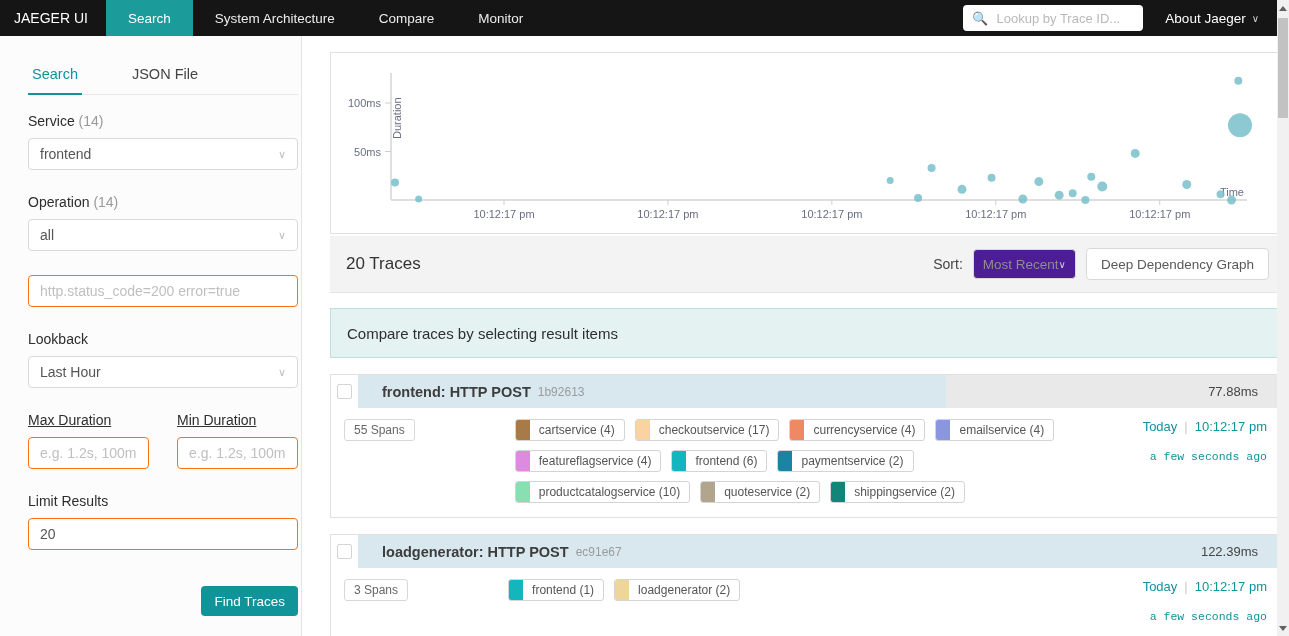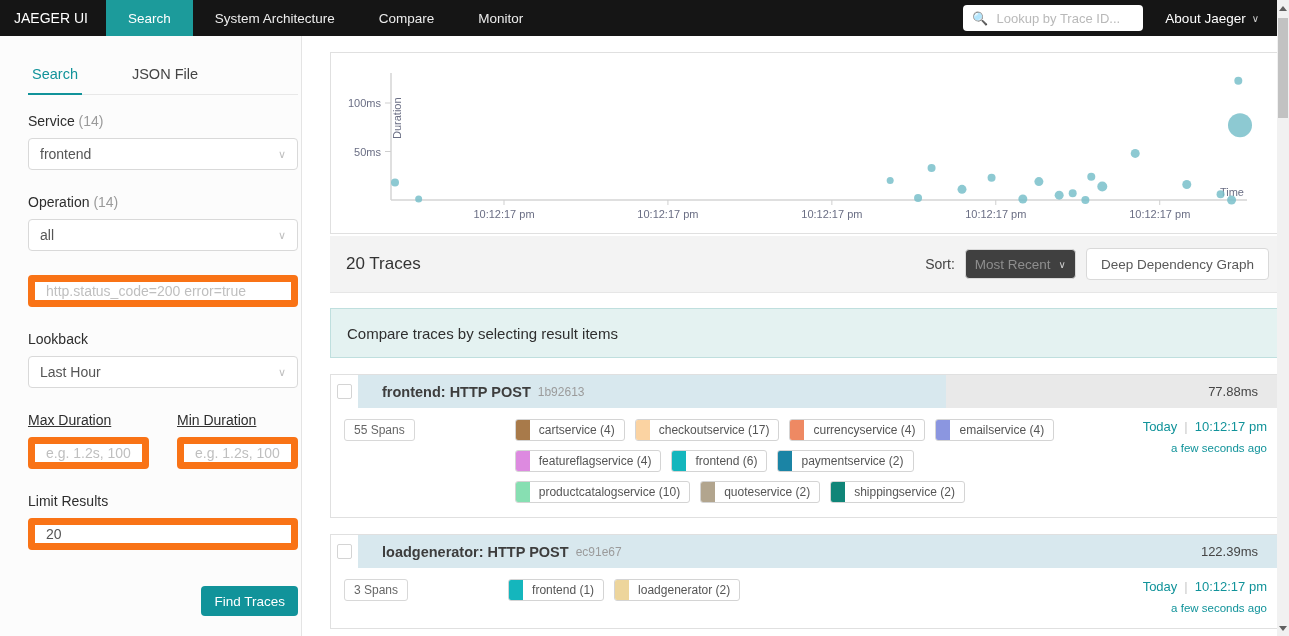--- a/index.html
+++ b/index.html
@@ -29,38 +29,38 @@
   .side-tab { padding:10px 4px 11px; margin-right:46px; font-size:14.5px; color:#444; cursor:pointer; }
   .side-tab.active { color:#11939a; border-bottom:2px solid #11939a; margin-bottom:-1px; }
   .fld { margin-bottom:24px; }
   .fld-label { font-size:14px; color:#2d2d2d; margin-bottom:9px; }
   .fld-label .cnt { color:#9a9a9a; }
   .qmark { display:inline-flex; width:14px; height:14px; border:1px solid #b9b9b9; border-radius:50%;
            color:#9a9a9a; font-size:10px; align-items:center; justify-content:center; vertical-align:1px; margin-left:4px; }
   .selectbox { height:32px; border:1px solid #d9d9d9; border-radius:4px; background:#fff; display:flex;
                align-items:center; padding:0 11px; font-size:14px; color:#555; cursor:pointer; }
   .selectbox .chev { margin-left:auto; color:#bfbfbf; font-size:11px; }
-  .txt { width:100%; height:32px; border:7px solid #f97316; border-radius:4px; padding:0 11px; font-size:14px;
+  .txt { width:100%; height:32px; border:1px solid #f97316; border-radius:4px; padding:0 11px; font-size:14px;
          color:#555; outline:none; font-family:"Liberation Sans",sans-serif; background:#fff; }
   .txt::placeholder { color:#bfbfbf; }
   .two-col { display:flex; gap:28px;text-decoration:underline; }
   .two-col .col { flex:1; }
   .find-row { display:flex; justify-content:flex-end; padding:12px 0 0; }
   .find-btn { background:#11939a; color:#fff; border:none; border-radius:4px; height:30px; padding:0 13px;
               font-size:13.5px; cursor:pointer; font-family:"Liberation Sans",sans-serif; }
   
   .chart-card { border:1px solid #e0e0e0; background:#fff; height:182px; padding:6px 4px 0; }
   
   .results-strip { margin-top:2px; background:#f3f3f3; border-bottom:1px solid #e6e6e6; height:57px;
                    display:flex; align-items:center; padding:0 14px 0 16px; }
   .results-strip h2 { font-size:17px; font-weight:500; color:#333; margin:0; }
   .strip-right { margin-left:auto; display:flex; align-items:center; gap:10px; }
   .sort-label { font-size:14px; color:#444; }
-  .sort-select { height:30px; border:1px solid #d9d9d9; border-radius:4px; background:#404040; display:flex;
-                 align-items:center; padding:0 9px; font-size:13.5px; color:#8e8e8e; gap:8px; cursor:pointer; }
+  .sort-select { height:30px; border:1px solid #d9d9d9; border-radius:4px; background:#4c1d95; display:flex;
+                 align-items:center; padding:0 9px; font-size:13.5px; color:#8e8e8e; gap:0; cursor:pointer; }
   .ddg-btn { height:32px; background:#fff; border:1px solid #d9d9d9; border-radius:4px; padding:0 14px;
              font-size:13.5px; color:#595959; cursor:pointer; font-family:Liberation Sans, sans-serif; }
   
   .banner { margin-top:15px; background:#e4f2f1; border:1px solid #bfdfde; height:50px; display:flex;
             align-items:center; padding-left:16px; font-size:15px; color:#2f2f2f; }
   
   .trace-card { margin-top:16px; border:1px solid #e0e0e0; background:#fff; }
   .tc-header { display:flex; height:33px; cursor:pointer; }
   .cb-zone { width:27px; display:flex; align-items:center; justify-content:center; background:#fff; }
   .checkbox { width:15px; height:15px; border:1px solid #d4d4d4; border-radius:2px; background:#fff; }
@@ -74,21 +74,21 @@
   .spans-chip { border:1px solid #d8d8d8; border-radius:3px; background:#fff; padding:3px 9px; font-size:12px;
                 color:#666; margin-left:3px; white-space:nowrap; cursor:default; }
   .tags-wrap { width:562px; margin-left:100px; display:flex; flex-wrap:wrap; gap:9px 10px;align-items:center; }
   .svc-tag { display:inline-flex; align-items:stretch; border:1px solid #d4d4d4; border-radius:3px;
              overflow:hidden; background:#fff; font-size:12px; color:#555; cursor:default; }
   .svc-chip { width:14px; }
   .svc-lbl { padding:3px 9px; white-space:nowrap; }
   .timestamps { margin-left:auto; text-align:right; padding-right:5px; }
   .ts-line { font-size:13px; color:#11939a; white-space:nowrap; }
   .ts-sep { color:#c9c9c9; padding:0 7px; }
-  .ts-ago { font-size:11.5px; color:#11939a; margin-top:8px; }
+  .ts-ago { font-size:11.5px; color:#11939a; margin-top:16px;font-family:Liberation Mono, monospace; }
   
   .scrollbar { position:absolute; top:0; right:0; width:12px; height:636px; background:#f1f1f1; z-index:20; }
   .sb-arrow { position:absolute; left:0; width:12px; height:12px; display:flex; align-items:center; justify-content:center; }
   .sb-up { top:2px; } .sb-down { bottom:2px; }
   .tri-up { width:0; height:0; border-left:4px solid transparent; border-right:4px solid transparent; border-bottom:5px solid #606060; }
   .tri-down { width:0; height:0; border-left:4px solid transparent; border-right:4px solid transparent; border-top:5px solid #606060; }
   .sb-thumb { position:absolute; top:18px; left:1px; width:10px; height:100px; background:#c2c2c2; }
   svg text { font-family:"Liberation Sans",sans-serif; }
 </style>
 </head>

